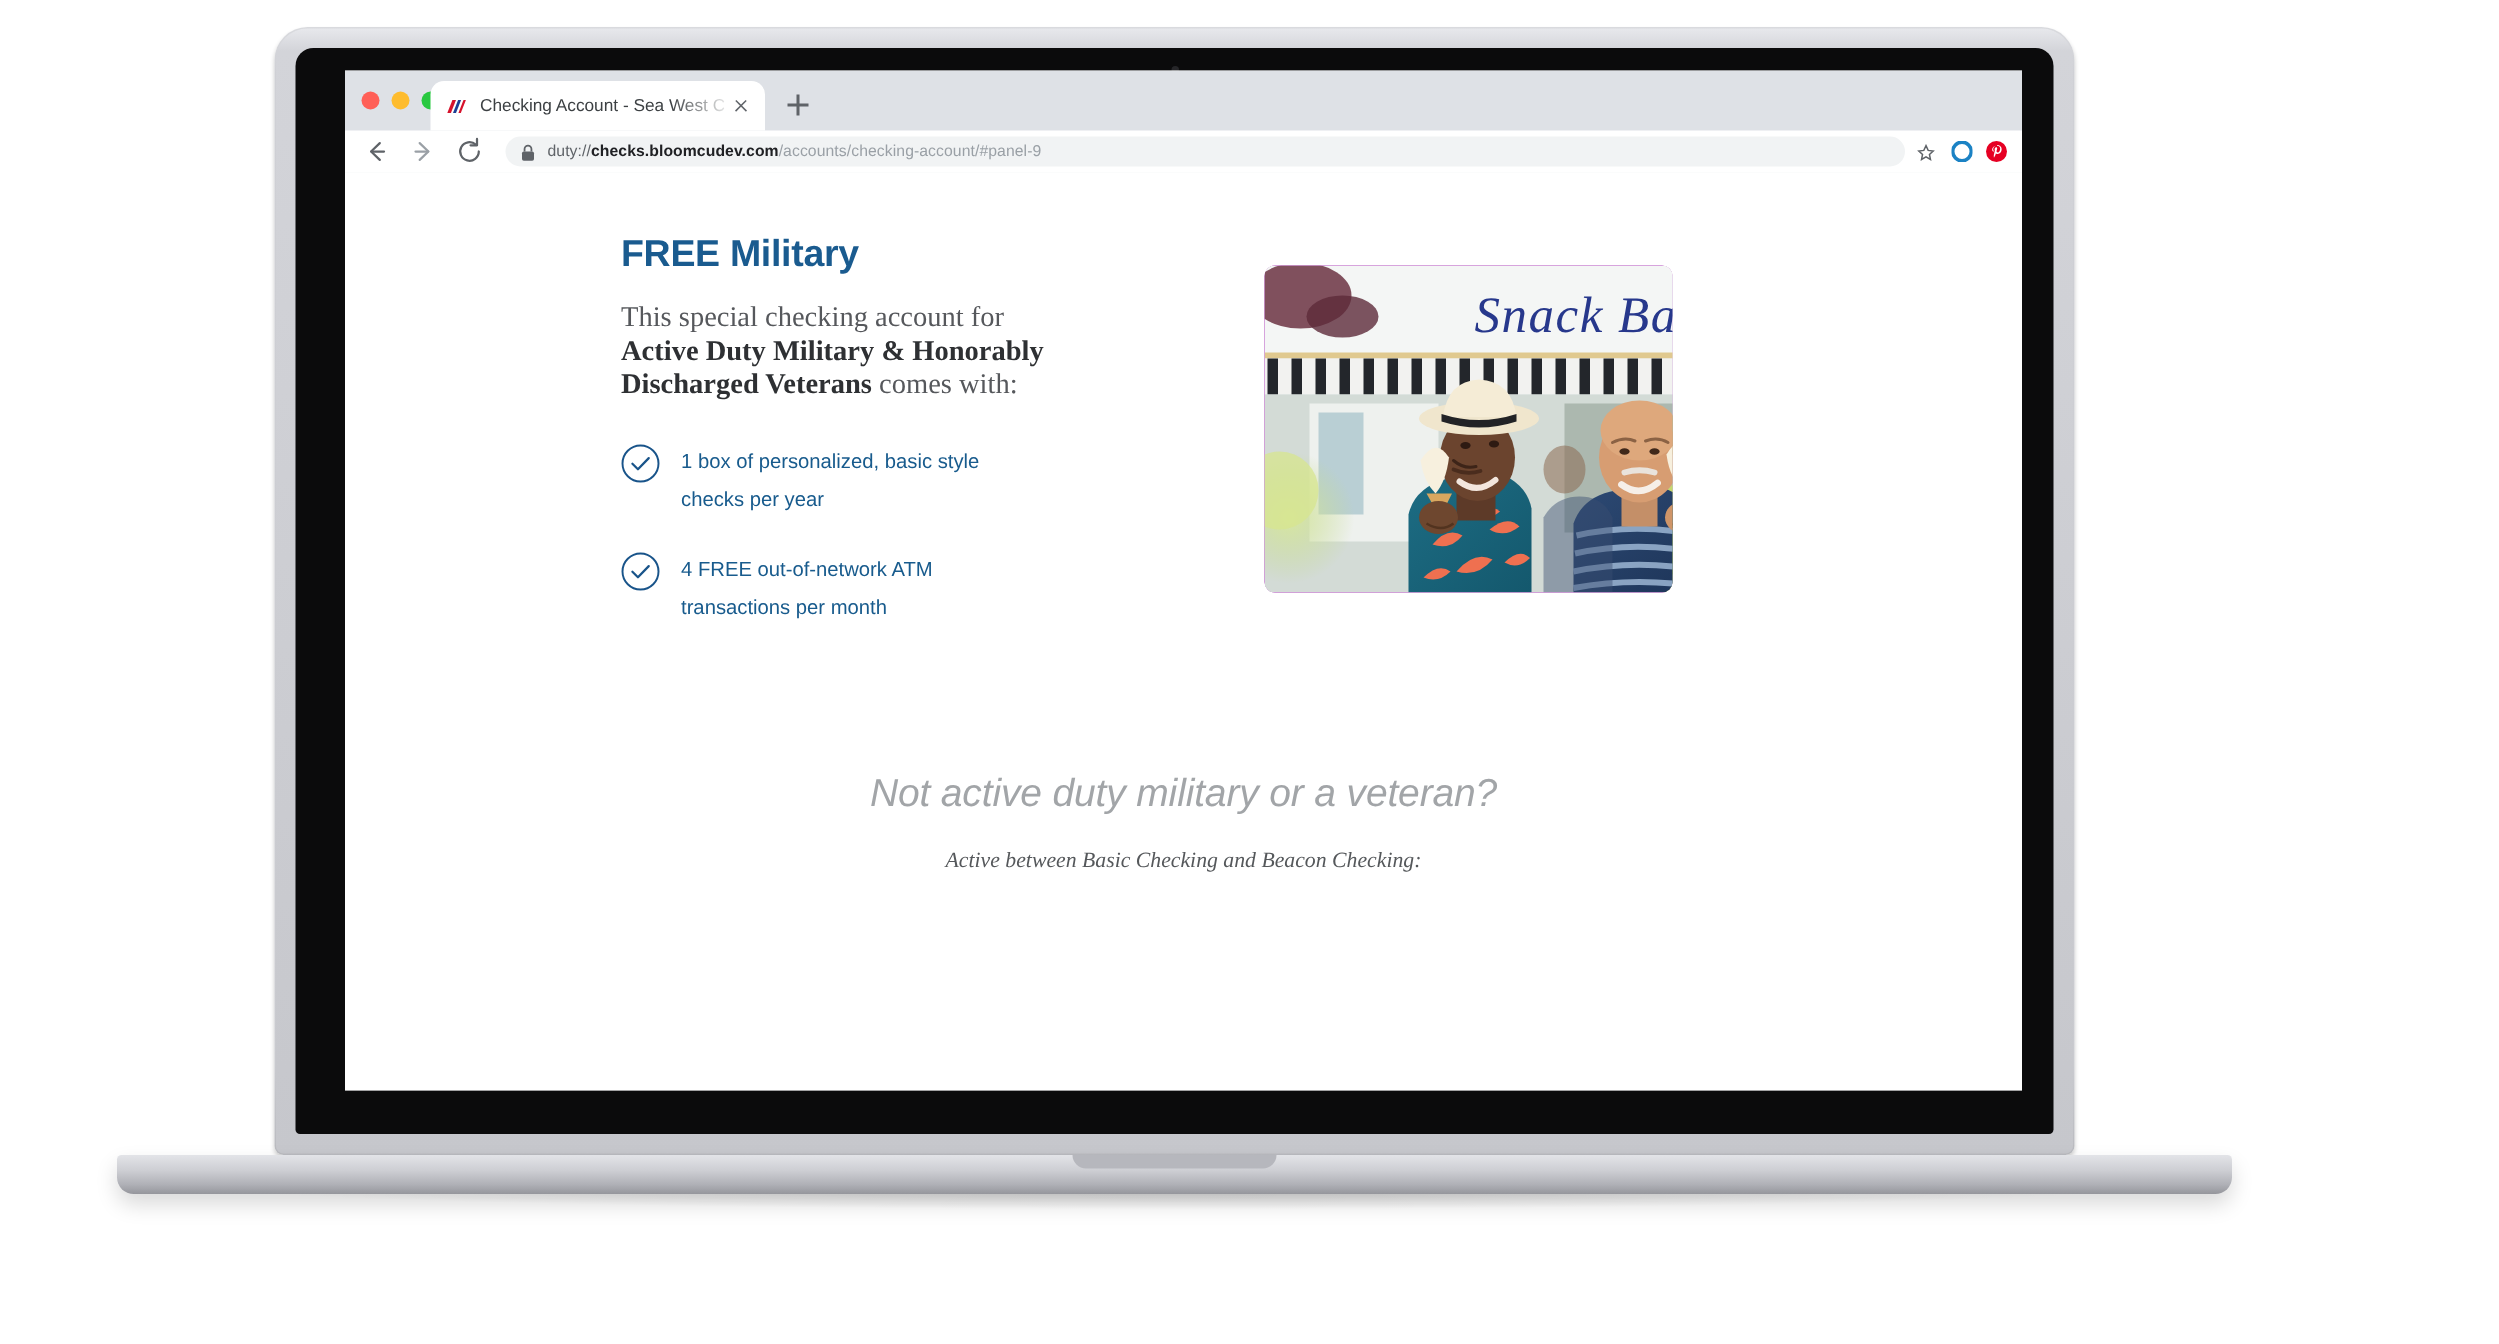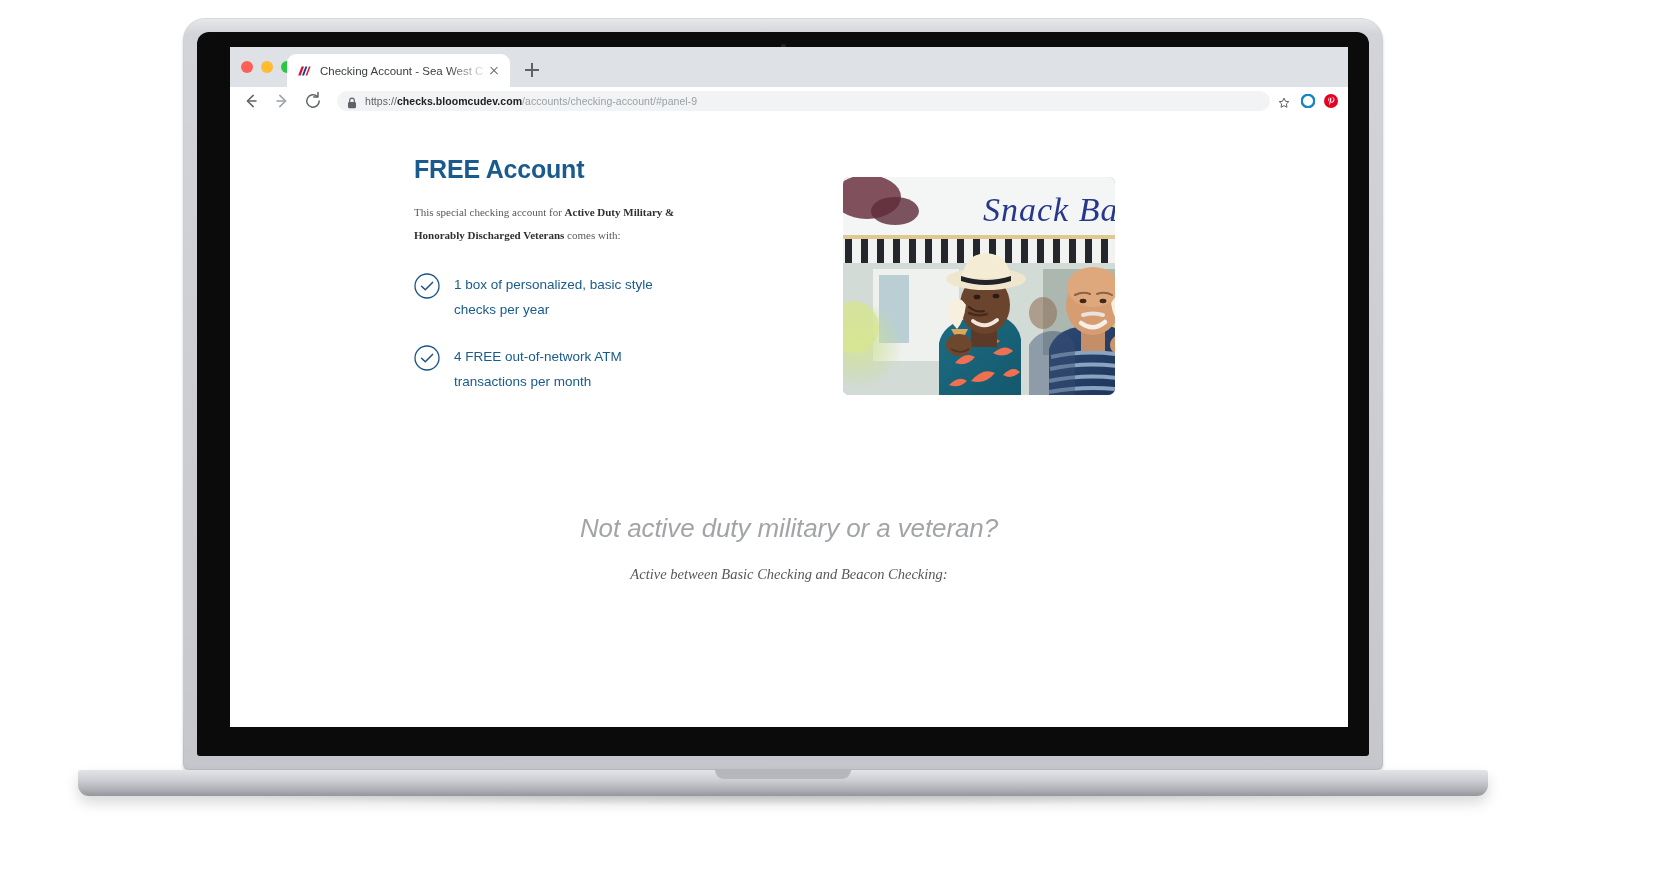--- a/index.html
+++ b/index.html
@@ -285,21 +285,21 @@
     color: #1a5b8f;
     font-size: 25px;
     font-weight: 700;
     letter-spacing: -.2px;
     margin-bottom: 17px;
     font-family: "Liberation Sans", sans-serif;
   }
 
   .hero-para {
     font-family: "Liberation Serif", serif;
-    font-size: 11px;
+    font-size: 19px;
     line-height: 22.5px;
     color: #56585c;
     margin-bottom: 26px;
   }
   .hero-para b { color: #2e3033; font-weight: 700; }
 
   .feature-list { list-style: none; }
   .feature-item {
     display: flex;
     align-items: flex-start;
@@ -422,21 +422,21 @@
             </svg>
           </span>
 
           <div class="omnibox">
             <span class="lock-icon">
               <svg viewBox="0 0 10 12" width="10" height="12" aria-hidden="true">
                 <rect x="1" y="5" width="8" height="6.2" rx="1.2" fill="#5f6368"></rect>
                 <path d="M2.7 5 V3.4 a2.3 2.3 0 0 1 4.6 0 V5" fill="none" stroke="#5f6368" stroke-width="1.2"></path>
               </svg>
             </span>
-            <span class="url-text"><span class="scheme">https://</span><b>checks.bloomcudev.com</b><span>/accounts/checking-account/#panel-9</span></span>
+            <span class="url-text"><span class="scheme">duty://</span><b>checks.bloomcudev.com</b><span>/accounts/checking-account/#panel-9</span></span>
           </div>
 
           <span class="omni-star">
             <svg viewBox="0 0 12 12" width="12" height="12" aria-hidden="true">
               <path d="M6 1.1 L7.45 4.25 L10.8 4.65 L8.3 6.95 L8.98 10.3 L6 8.63 L3.02 10.3 L3.7 6.95 L1.2 4.65 L4.55 4.25 Z" fill="none" stroke="#5f6368" stroke-width="1"></path>
             </svg>
           </span>
 
           <span class="ext-icons">
             <span class="ext-icon">
@@ -454,21 +454,21 @@
 
         </div>
       </div>
 
       <div class="page">
 
         <div class="hero">
 
           <div class="hero-text">
 
-            <div class="hero-title">FREE Account</div>
+            <div class="hero-title">FREE Military</div>
 
             <p class="hero-para"><span>This special checking account for </span><b>Active Duty Military &amp; Honorably Discharged Veterans</b><span> comes with:</span></p>
 
             <ul class="feature-list">
 
 
               <li class="feature-item">
                 <span class="check-circle">
                   <svg viewBox="0 0 26 26" width="26" height="26" aria-hidden="true">
                     <circle cx="13" cy="13" r="12" fill="none" stroke="#19548a" stroke-width="1.3"></circle>

